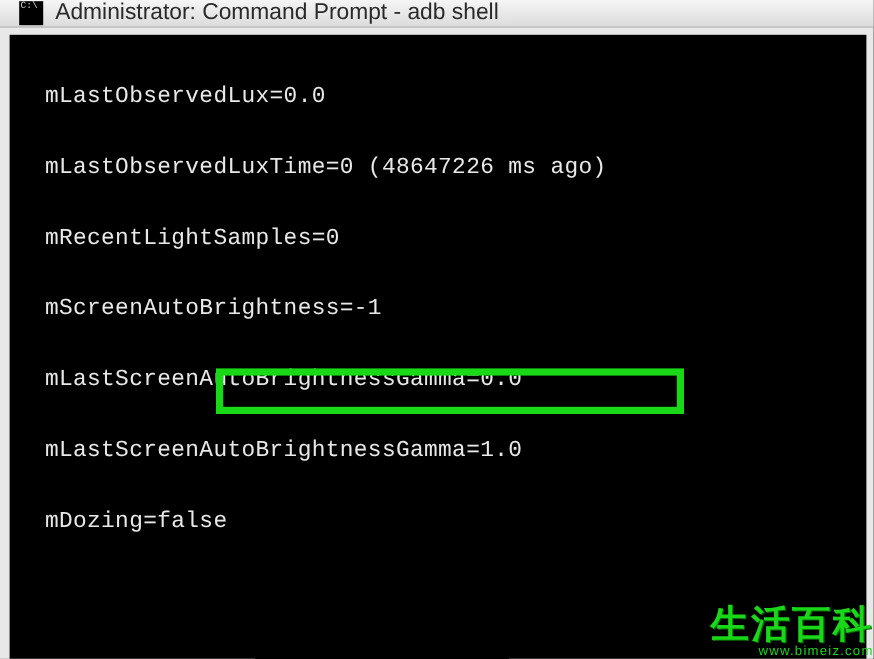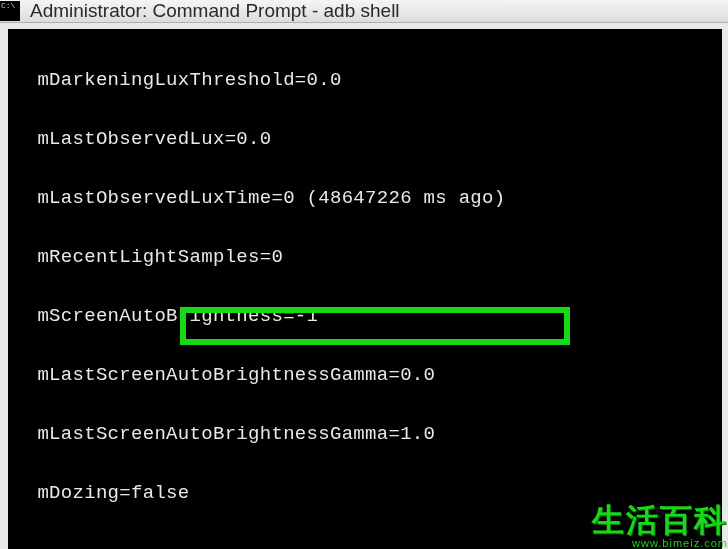--- a/index.html
+++ b/index.html
@@ -16,21 +16,21 @@
       height: 549px;
       background: #e8e8e8;
       display: flex;
       flex-direction: column;
     }
     .title-bar {
       height: 36px;
       background: linear-gradient(to bottom, #f5f5f5, #dcdcdc);
       display: flex;
       align-items: center;
-      padding: 0 0;
+      padding: 0 16px;
       border-bottom: 1px solid #b0b0b0;
     }
     .title-icon {
       width: 20px;
       height: 20px;
       background: #000;
       margin-right: 10px;
       position: relative;
       flex-shrink: 0;
     }
@@ -102,21 +102,20 @@
   </style>
 </head>
 <body>
 
 <div class="window">
   <div class="title-bar">
     <div class="title-icon"></div>
     <div class="title-text">Administrator: Command Prompt - adb  shell</div>
   </div>
   <div class="terminal">
-<span class="output-line">  mDarkeningLuxThreshold=0.0</span>
 <span class="output-line">  mLastObservedLux=0.0</span>
 <span class="output-line">  mLastObservedLuxTime=0 (48647226 ms ago)</span>
 <span class="output-line">  mRecentLightSamples=0</span>
 <span class="output-line">  mScreenAutoBrightness=-1</span>
 <span class="output-line">  mLastScreenAutoBrightnessGamma=0.0</span>
 <span class="output-line">  mLastScreenAutoBrightnessGamma=1.0</span>
 <span class="output-line">  mDozing=false</span>
 
     <div class="highlight-box"></div>
   </div>

